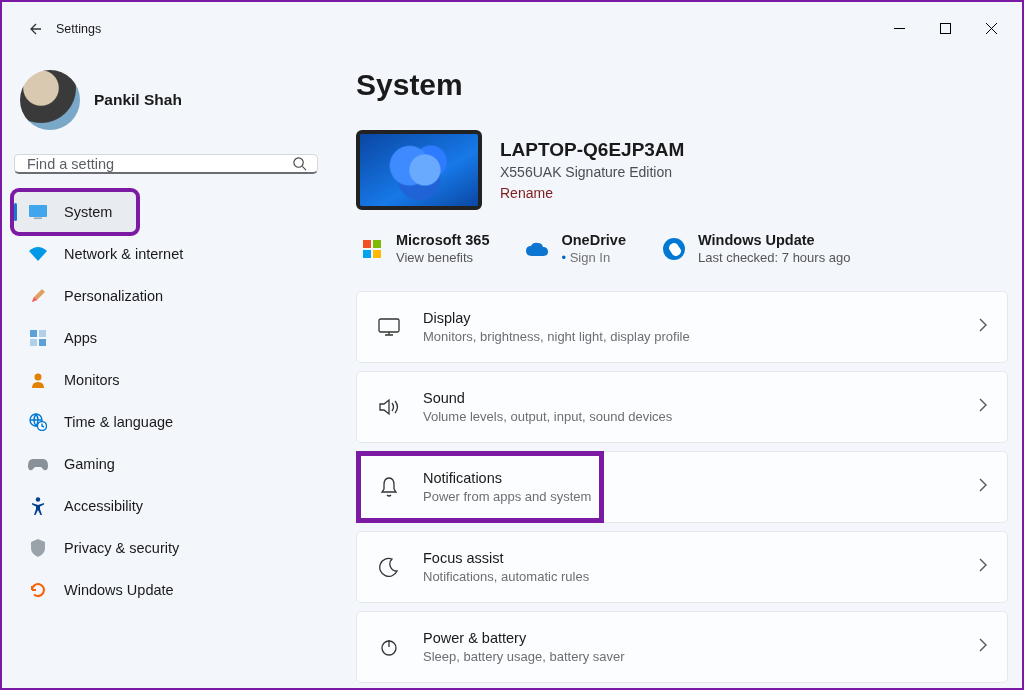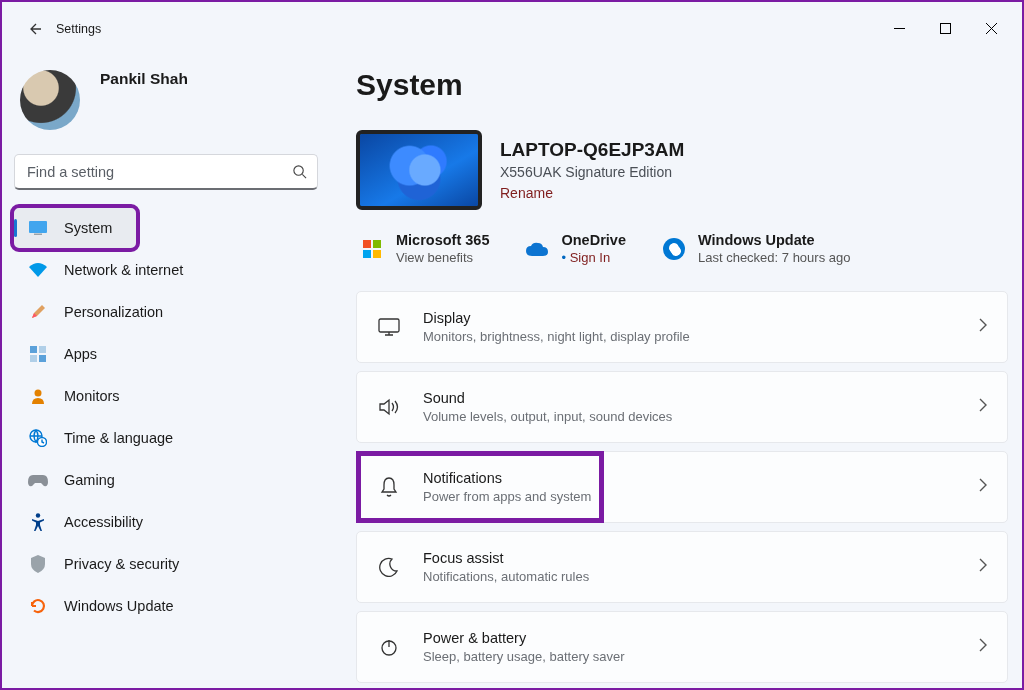--- a/index.html
+++ b/index.html
@@ -27,32 +27,32 @@
   }
   .title-text { font-size: 12.5px; margin-left: 2px; }
   .win-controls { margin-left: auto; display:flex; }
   .win-btn { width: 46px; height: 32px; display: flex; align-items:center; justify-content:center; cursor:pointer; }
 
   .main-layout { display:flex; height: calc(100% - 44px); }
 
   
   .sidebar { width: 332px; padding: 20px 16px 0 12px; display:flex; flex-direction:column; }
 
-  .profile { display:flex; gap:20px; margin: 4px 0 24px 6px; }
+  .profile { display:flex; align-items:center; gap:14px; margin: 4px 0 24px 6px; }
   .avatar {
     width: 60px; height: 60px; border-radius: 50%;
     background: radial-gradient(circle at 35% 30%, #d9c9b0 0 30%, #3a3a3a 32% 60%, #7aa8c9 62% 100%);
     position: relative;
   }
   .user-name { font-weight: 600; font-size: 15.5px; }
 
   .search-wrap {
     margin: 0 0 18px 0;
     position: relative;
-    height: 36px;
+    height: 20px;
     background: #fff;
     border: 1px solid #d5d7dc;
     border-bottom: 2px solid #6b6d73;
     border-radius: 5px;
     display:flex; align-items:center;
   }
   .search-wrap input {
     flex:1; border:none; background:transparent; outline:none;
     padding: 0 12px; font-size: 14.5px; color:#000;
   }
@@ -113,21 +113,21 @@
     width: 24px; height:24px; display:flex;align-items:center;justify-content:center;
     font-size: 18px;
   }
   .ms365-icon { display:grid; grid-template-columns:1fr 1fr; gap:2px; width:18px; height:18px;}
   .ms365-icon span:nth-child(1){background:#f25022;}
   .ms365-icon span:nth-child(2){background:#7fba00;}
   .ms365-icon span:nth-child(3){background:#00a4ef;}
   .ms365-icon span:nth-child(4){background:#ffb900;}
   .status-title { font-size: 14.5px; font-weight:600; }
   .status-sub { font-size: 13px; color:#555; margin-top:2px;}
-  .onedrive-sub { color:#7f1d1d;}
+  .onedrive-sub { color:#737373;}
   .onedrive-sub::before { content:"• "; color:#0067c0;}
   .od-icon { color:#0c74d1; }
   .wu-icon-blue {
     width:22px;height:22px;border-radius:50%;background:#0078d4;position:relative;
   }
   .wu-icon-blue::before,.wu-icon-blue::after{
     content:"";position:absolute;background:#fff;border-radius:1px;
   }
   .wu-icon-blue::before{left:6px;top:5px;width:6px;height:6px;border:2px solid #fff;border-bottom-color:transparent;border-right-color:transparent;border-radius:50%;transform:rotate(-30deg);}
   .wu-icon-blue::after{left:8px;top:8px;width:6px;height:6px;border:2px solid #fff;border-top-color:transparent;border-left-color:transparent;border-radius:50%;transform:rotate(-30deg);}

